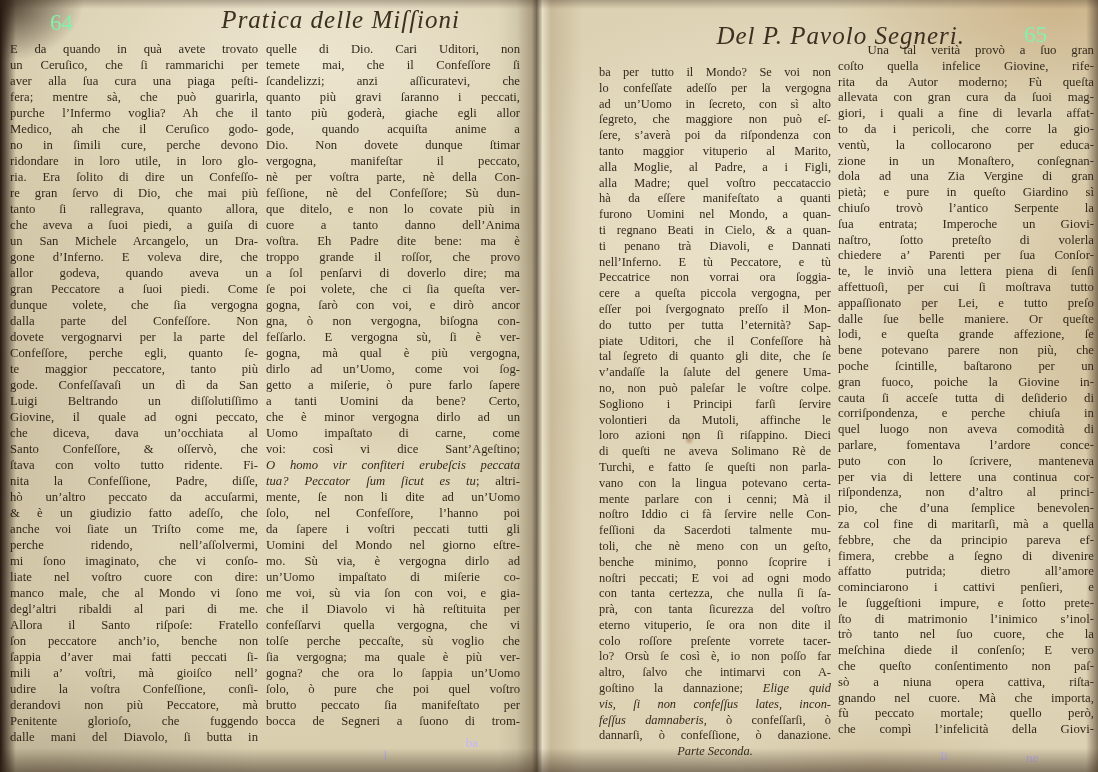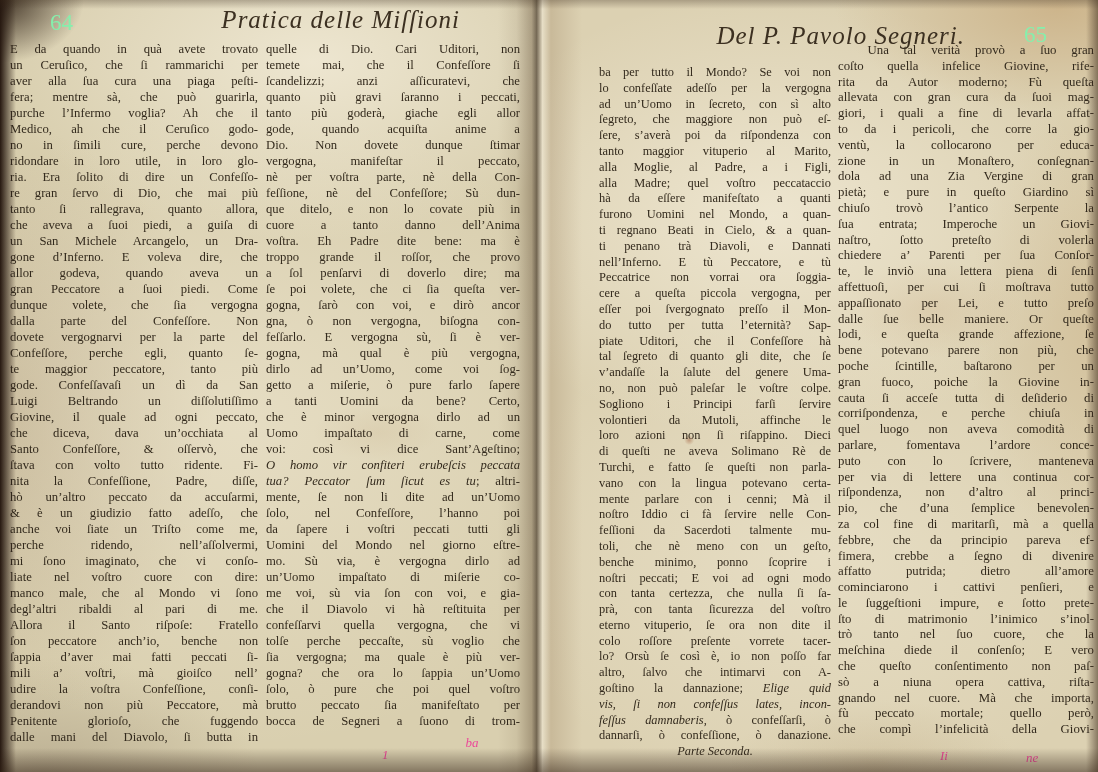--- a/index.html
+++ b/index.html
@@ -39,21 +39,21 @@
   .running-title{position:absolute;font-style:italic;font-size:25px;color:#3c3021;
     letter-spacing:1px;text-align:right;white-space:nowrap;}
   .page-num{position:absolute;font-size:23px;color:#86efac;}
   .col{position:absolute;color:#332a1d;}
   .lh-left{font-size:12.7px;line-height:16px;}
   .lh-r3{font-size:12.4px;line-height:15.8px;margin-top:20px;}
   .lh-r4{font-size:12.8px;line-height:15.8px;}
   .tl{white-space:pre-wrap;text-align:justify;text-align-last:justify;}
   .tl.center{text-align:center;text-align-last:center;}
   .em{font-style:italic;}
-  .mark{position:absolute;font-size:13px;color:#ec4899;font-style:italic;}
+  .mark{position:absolute;font-size:13px;color:#c4b5fd;}
 </style>
 </head>
 <body>
 
 <div id="scene">
 
   <div class="paper" id="paper-left"></div>
   <div class="paper" id="paper-right"></div>
   <div id="gutter"></div>
 

